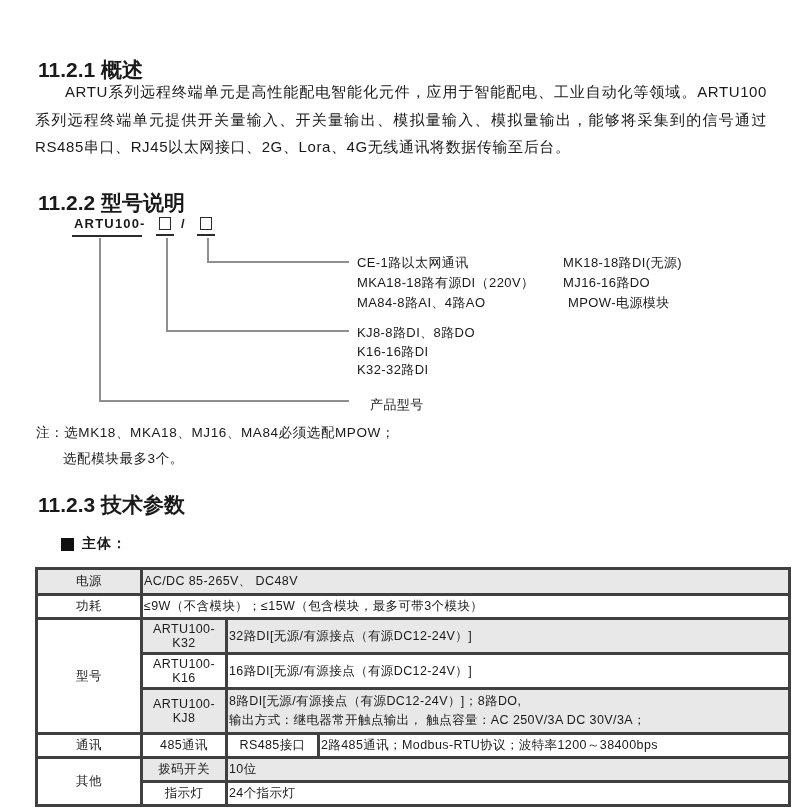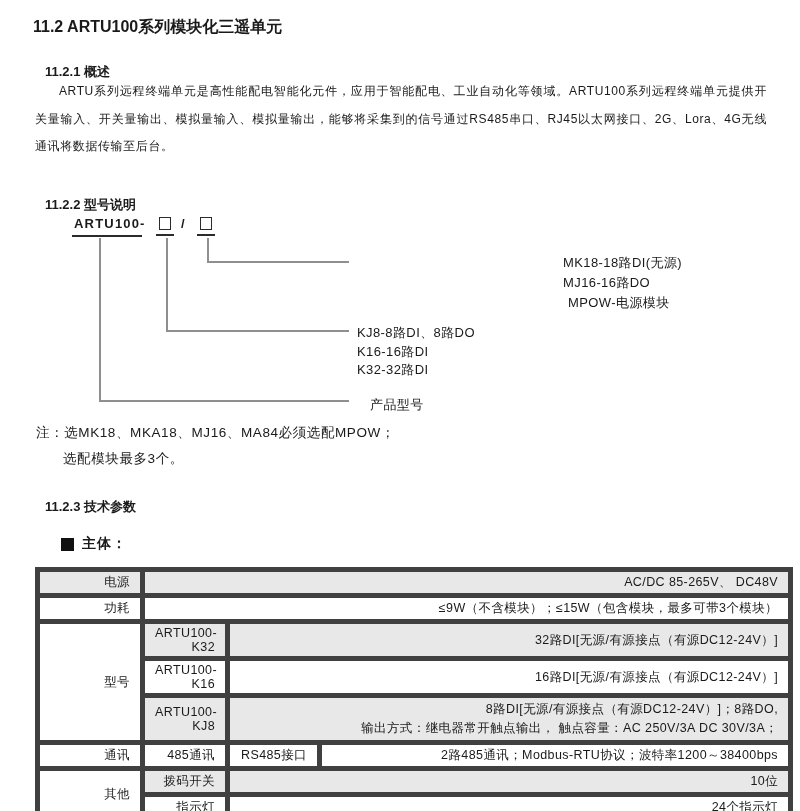--- a/index.html
+++ b/index.html
@@ -2,24 +2,24 @@
 <html><head>
 <meta charset="utf-8">
 <style>
   html,body{margin:0;padding:0;background:#ffffff;}
   .page{
     position:relative;width:800px;height:811px;background:#fff;overflow:hidden;
     font-family:"Liberation Sans","DejaVu Sans",sans-serif;color:#1a1a1a;
   }
   .abs{position:absolute;}
   .h16{font-size:16px;font-weight:bold;margin:0;white-space:nowrap;}
-  .h15{font-size:13px;font-weight:bold;margin:12px;white-space:nowrap;}
+  .h15{font-size:21px;font-weight:bold;margin:5px;white-space:nowrap;}
   .body-par{
     position:absolute;left:35px;top:78px;width:732px;margin:0;
-    font-size:12px;line-height:27.5px;text-align:justify;text-indent:2em;
+    font-size:15px;line-height:27.5px;text-align:justify;text-indent:2em;
     letter-spacing:0.6px;
   }
   
   .diagram{position:absolute;left:0;top:210px;width:696px;height:205px;}
   .model-base{
     position:absolute;left:72px;top:6px;font-size:13px;letter-spacing:1.2px;
     padding:0 2px 4px 2px;border-bottom:2px solid #2b2b2b;font-weight:bold;
   }
   .dash{position:absolute;left:140px;top:6px;font-size:13px;font-weight:bold;}
   .slash{position:absolute;left:181px;top:6px;font-size:13px;font-weight:bold;}
@@ -38,36 +38,35 @@
   .sq{display:inline-block;width:13px;height:13px;background:#111;margin-right:8px;}
   .subtitle-label{font-size:14px;font-weight:bold;letter-spacing:1px;}
   
   table.specs{
     position:absolute;left:35px;top:567px;width:753px;
     border-collapse:collapse;table-layout:fixed;
     border-top:2px solid #555;border-bottom:2px solid #555;
     font-size:12.5px;color:#1a1a1a;
   }
   table.specs td{
-    border:5px solid #404040;vertical-align:middle;
-    padding:2px 10px;letter-spacing:0.4px;text-align:right;
+    border:3px solid #404040;vertical-align:middle;
+    padding:2px 1px;letter-spacing:0.4px;
   }
   td.c{text-align:center;padding:2px 2px;}
   td.shade{background:#e8e8e8;}
   td.no-l{border-left:none;}
   td.no-r{border-right:none;}
   tr.h26{height:26px;} tr.h28{height:24px;} tr.h42{height:42px;} tr.h24{height:24px;}
   .two-line div{line-height:19px;}
 </style>
 </head>
 <body>
 
 <div class="page">
 
-  <h1 class="abs h16" style="left:33px;top:17px;">11.2 ARTU100系列模块化三遥单元</h1>
   <h2 class="abs h15" style="left:33px;top:51px;">11.2.1 概述</h2>
 
   <p class="body-par">ARTU系列远程终端单元是高性能配电智能化元件，应用于智能配电、工业自动化等领域。ARTU100系列远程终端单元提供开关量输入、开关量输出、模拟量输入、模拟量输出，能够将采集到的信号通过RS485串口、RJ45以太网接口、2G、Lora、4G无线通讯将数据传输至后台。</p>
 
   <h2 class="abs h15" style="left:33px;top:184px;">11.2.2 型号说明</h2>
 
   <div class="diagram">
     <span class="model-base">ARTU100</span>
     <span class="dash">-</span>
     <span class="slot slot1">
@@ -78,20 +77,25 @@
         <span class="slotbox"></span>
       </span>
 
     <div class="ln" style="left:99px;top:28px;width:1.5px;height:163px;"></div>
     <div class="ln" style="left:99px;top:190px;width:250px;height:1.5px;"></div>
     <div class="ln" style="left:166px;top:28px;width:1.5px;height:93px;"></div>
     <div class="ln" style="left:166px;top:120px;width:183px;height:1.5px;"></div>
     <div class="ln" style="left:207px;top:28px;width:1.5px;height:24px;"></div>
     <div class="ln" style="left:207px;top:51px;width:142px;height:1.5px;"></div>
 
+    <div class="opt-col" style="left:357px;top:43px;">
+      <div>CE-1路以太网通讯</div>
+      <div>MKA18-18路有源DI（220V）</div>
+      <div>MA84-8路AI、4路AO</div>
+    </div>
 
     <div class="opt-col" style="left:563px;top:43px;">
       <div>MK18-18路DI(无源)</div>
       <div>MJ16-16路DO</div>
       <div style="padding-left:5px;">MPOW-电源模块</div>
     </div>
 
     <div class="opt-col main" style="left:357px;top:114px;">
       <div>KJ8-8路DI、8路DO</div>
       <div>K16-16路DI</div>

